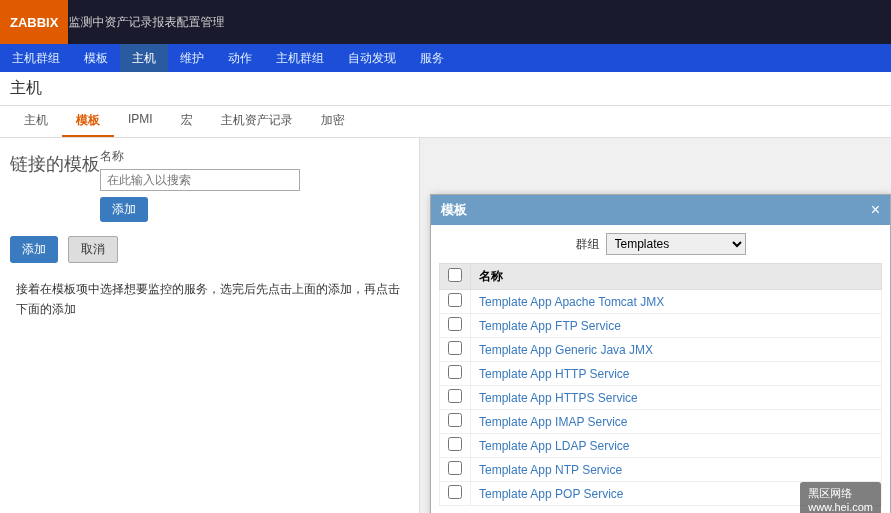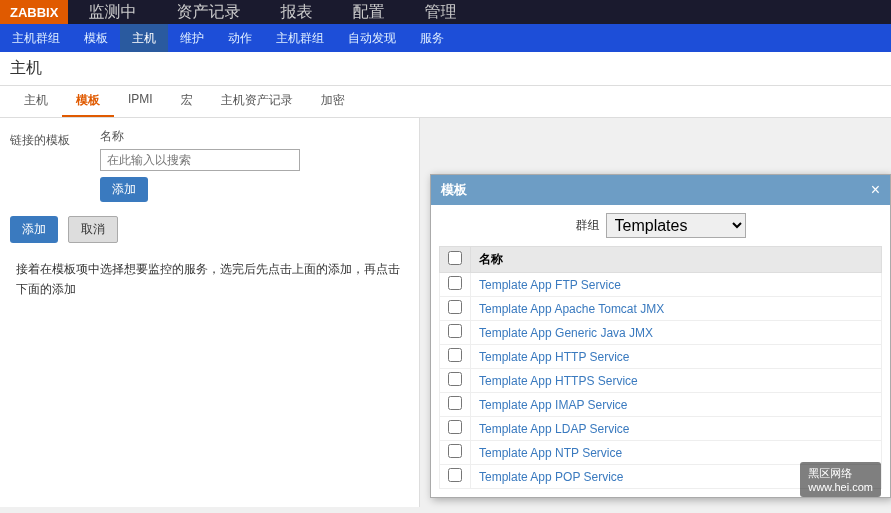--- a/index.html
+++ b/index.html
@@ -1,22 +1,22 @@
 <!DOCTYPE html>
 <html><head>
   <meta charset="utf-8">
   <style>
     * { margin: 0; padding: 0; box-sizing: border-box; }
     body { font-family: Arial, sans-serif; font-size: 12px; background: #f0f0f0; width: 891px; height: 513px; overflow: hidden; }
 
     
-    .top-nav { background: #1a1a2e; display: flex; align-items: center; height: 24px; }
+    .top-nav { background: #1a1a2e; display: flex; align-items: center; height: 44px; }
     .logo { background: #e05a00; color: white; font-weight: bold; font-size: 13px; padding: 0 10px; height: 100%; display: flex; align-items: center; }
     .top-nav-items { display: flex; }
-    .top-nav-item { color: #ccc; padding: 0 20px; height: 28px; display: flex; align-items: center; font-size: 16px; cursor: pointer; }
+    .top-nav-item { color: #ccc; padding: 0 0; height: 28px; display: flex; align-items: center; font-size: 12px; cursor: pointer; }
 
     
     .sec-nav { background: #1d4ed8; display: flex; align-items: center; height: 28px; }
     .sec-nav-item { color: #e0efff; padding: 0 12px; height: 28px; display: flex; align-items: center; font-size: 12px; cursor: pointer; }
     .sec-nav-item:hover, .sec-nav-item.active { background: #2a5a9f; color: white; }
 
     
     .page-title-bar { background: #fff; padding: 6px 10px; border-bottom: 1px solid #ddd; }
     .page-title { font-size: 16px; color: #333; font-weight: normal; }
 
@@ -39,36 +39,36 @@
 
     
     .modal { position: absolute; top: 56px; left: 430px; width: 461px; background: #fff; border: 1px solid #aaa; box-shadow: 2px 2px 8px rgba(0,0,0,0.3); }
     .modal-header { background: #6d9dc5; color: white; padding: 6px 10px; display: flex; justify-content: space-between; align-items: center; }
     .modal-title { font-size: 13px; font-weight: bold; }
     .modal-close { color: white; cursor: pointer; font-size: 16px; line-height: 1; }
 
     .modal-body { padding: 8px; }
     .modal-filter { display: flex; justify-content: center; align-items: center; margin-bottom: 8px; }
     .filter-label { font-size: 12px; color: #333; margin-right: 6px; }
-    .filter-select { border: 1px solid #aaa; padding: 2px 4px; font-size: 16px; width: 140px; }
+    .filter-select { border: 1px solid #aaa; padding: 2px 4px; font-size: 12px; width: 140px; }
 
     .template-table { width: 100%; border-collapse: collapse; }
     .template-table th { background: #e8e8e8; border: 1px solid #ddd; padding: 4px 8px; font-size: 12px; text-align: left; }
     .template-table td { border: 1px solid #eee; padding: 3px 8px; font-size: 12px; }
     .template-checkbox { width: 14px; height: 14px; cursor: pointer; }
     .template-link { color: #3a7abf; text-decoration: none; cursor: pointer; }
 
     .th-checkbox-col { width: 24px; }
 
     
     .watermark { position: absolute; bottom: 10px; right: 10px; background: rgba(0,0,0,0.5); color: white; padding: 4px 8px; font-size: 11px; border-radius: 3px; z-index: 100; margin-left: 11px; }
 
     
     .row { display: flex; align-items: flex-start; margin-bottom: 6px; }
-    .row-label { width: 90px; font-size: 12px; color: #555; padding-top: 4px; }
+    .row-label { width: 90px; font-size: 18px; color: #555; padding-top: 4px; }
   </style>
 </head>
 <body>
 
 <div class="top-nav">
   <div class="logo">ZABBIX</div>
   <div class="top-nav-items">
     <div class="top-nav-item">监测中</div>
     <div class="top-nav-item">资产记录</div>
     <div class="top-nav-item">报表</div>
@@ -143,29 +143,29 @@
             </th>
             <th>名称</th>
           </tr>
         </thead>
         <tbody id="template-tbody">
         <tr>
       <td>
         <input type="checkbox" class="template-checkbox" style="">
       </td>
       <td>
+        <a class="template-link">Template App Apache Tomcat JMX</a>
+      </td>
+    </tr>
+            <tr>
+      <td>
+        <input type="checkbox" class="template-checkbox" style="">
+      </td>
+      <td>
         <a class="template-link">Template App FTP Service</a>
-      </td>
-    </tr>
-            <tr>
-      <td>
-        <input type="checkbox" class="template-checkbox" style="">
-      </td>
-      <td>
-        <a class="template-link">Template App Apache Tomcat JMX</a>
       </td>
     </tr>
             <tr>
       <td>
         <input type="checkbox" class="template-checkbox" style="">
       </td>
       <td>
         <a class="template-link">Template App Generic Java JMX</a>
       </td>
     </tr>

